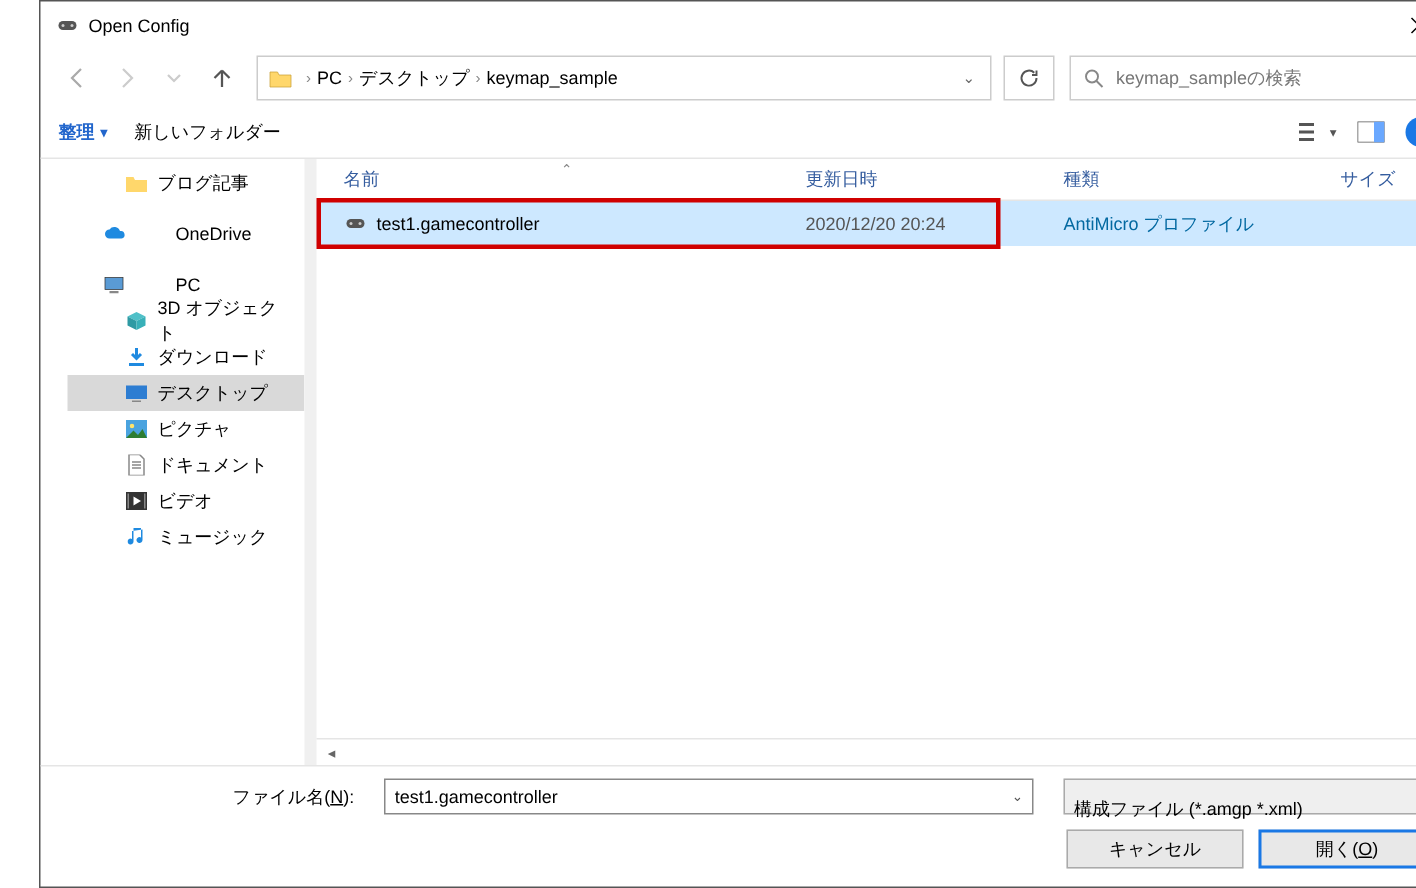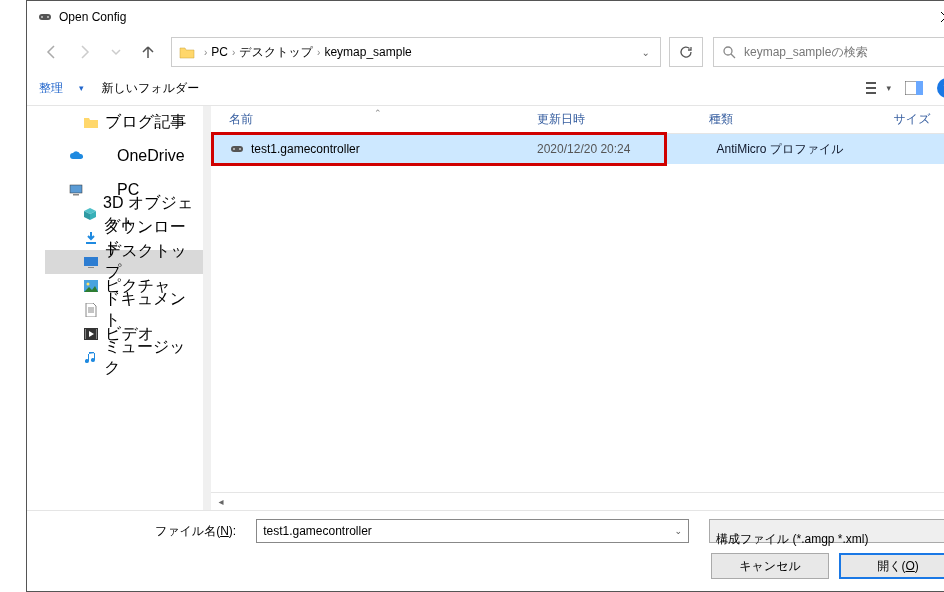--- a/index.html
+++ b/index.html
@@ -13,43 +13,43 @@
   .navbtn { width: 30px; height: 28px; display: flex; align-items: center; justify-content: center; color: #555; }
   .navbtn.disabled { color: #bbb; }
   .addr { flex: 1; height: 30px; border: 1px solid #ccc; display: flex; align-items: center; padding: 0 6px; font-size: 12px; margin: 0 6px; }
   .addr .folder-ic { width: 18px; height: 18px; margin-right: 4px; display:flex; align-items:center; justify-content:center;}
   .addr .sep { margin: 0 4px; color: #888; font-size: 10px; }
   .addr .dd { margin-left: auto; color: #666; font-size: 10px; padding-right:4px;}
   .refresh { width: 34px; height: 30px; border: 1px solid #ccc; display: flex; align-items: center; justify-content: center; }
   .search { width: 246px; height: 30px; border: 1px solid #ccc; display: flex; align-items: center; padding: 0 8px; font-size: 12px; color: #777; margin-left: 8px; }
   .search svg { margin-right: 8px; }
   .toolbar { height: 34px; display: flex; align-items: center; padding: 0 12px; font-size: 12px; gap: 18px;}
-  .toolbar .org { color: #2266cc; display:flex; align-items:center; gap:16px;}
+  .toolbar .org { color: #2266cc; display:flex; align-items:center; gap:4px;font-weight:bold;}
   .toolbar .right { margin-left: auto; display: flex; gap: 14px; align-items:center;}
   .toolbar .viewbtn { display:flex; align-items:center; gap:2px;}
   .toolbar .help { width: 20px; height: 20px; border-radius: 50%; background: #1a78e5; color: #fff; display: flex; align-items: center; justify-content: center; font-size: 12px; font-weight: bold; }
   .hline { height: 1px; background: #e5e5e5; }
   .body { flex: 1; display: flex; overflow: hidden; }
-  .tree { width: 176px; overflow-y: auto; font-size: 16px; padding-top: 4px; padding-left: 18px; }
+  .tree { width: 176px; overflow-y: auto; font-size: 12px; padding-top: 4px; padding-left: 18px; }
   .tree .item { display: flex; align-items: center; padding: 4px 6px 4px 38px; height: 24px; gap: 6px; }
   .tree .item.l1 { padding-left: 24px; gap: 32px; }
   .tree .item.selected { background: #d9d9d9; }
   .tree .ic { width: 16px; height: 16px; display:flex; align-items:center; justify-content:center;}
   .splitter { width: 8px; background: #f0f0f0; }
   .list { flex: 1; display: flex; flex-direction: column; position: relative;}
   .lhead { height: 28px; display: flex; align-items: center; font-size: 12px; color: #355d9f; border-bottom: 1px solid #e5e5e5; padding-right: 0; }
   .lhead .col-name { width: 326px; padding-left: 18px; position:relative;}
   .lhead .col-name .sort { position:absolute; left:50%; top:-3px; font-size:9px; color:#888;}
   .lhead .col-date { width: 172px; }
   .lhead .col-type { width: 142px; }
   .lhead .col-size { flex:1; text-align:center; padding-left: 4px;}
   .row { height: 30px; display: flex; align-items: center; font-size: 12px; background: #cde8ff; }
   .row .col-name { width: 326px; padding-left: 18px; display:flex; align-items:center; gap:6px;}
   .row .col-date { width: 172px; color: #555; }
-  .row .col-type { width: 142px; color: #0f172a; text-align: center; }
+  .row .col-type { width: 142px; color: #0369a1; }
   .row .col-size { flex:1; text-align:right; padding-right:8px; color:#555;}
   .red-box { position: absolute; border: 3px solid #d00000; top: 26px; left: 0; width: 456px; height: 34px; pointer-events:none;}
   .hscroll { height:18px; border-top:1px solid #e5e5e5; display:flex; align-items:center; padding:0 2px;}
   .hscroll .arrow { width:16px; text-align:center; color:#666; font-size:10px;}
   .hscroll .track { flex:1;}
   .bottom { border-top: 1px solid #e5e5e5; padding: 8px 12px 12px; display:flex; flex-direction:column; gap:10px;}
   .bottom .frow { display:flex; align-items:center; gap:20px; }
   .bottom .lbl { font-size:12px; margin-left:116px;}
   .bottom .lbl u { text-decoration: underline; }
   .bottom .fname { flex:1; height:24px; border:1px solid #888; font-size:12px; padding:0 20px 0 6px; display:flex; align-items:center; position:relative;}

